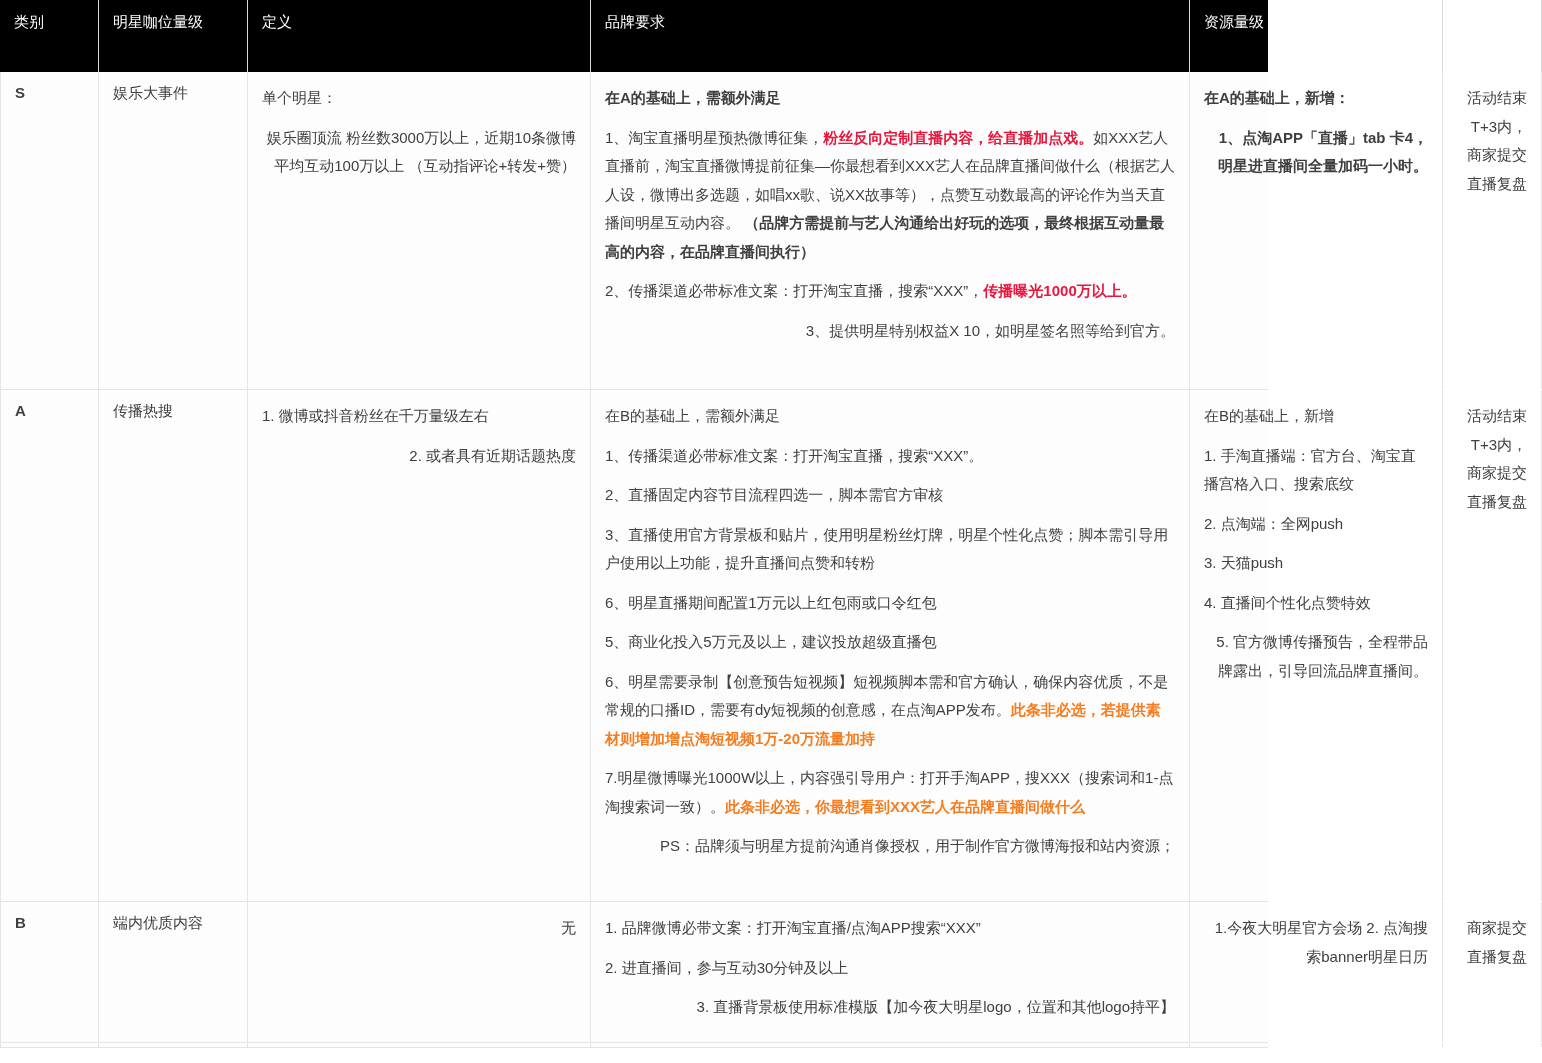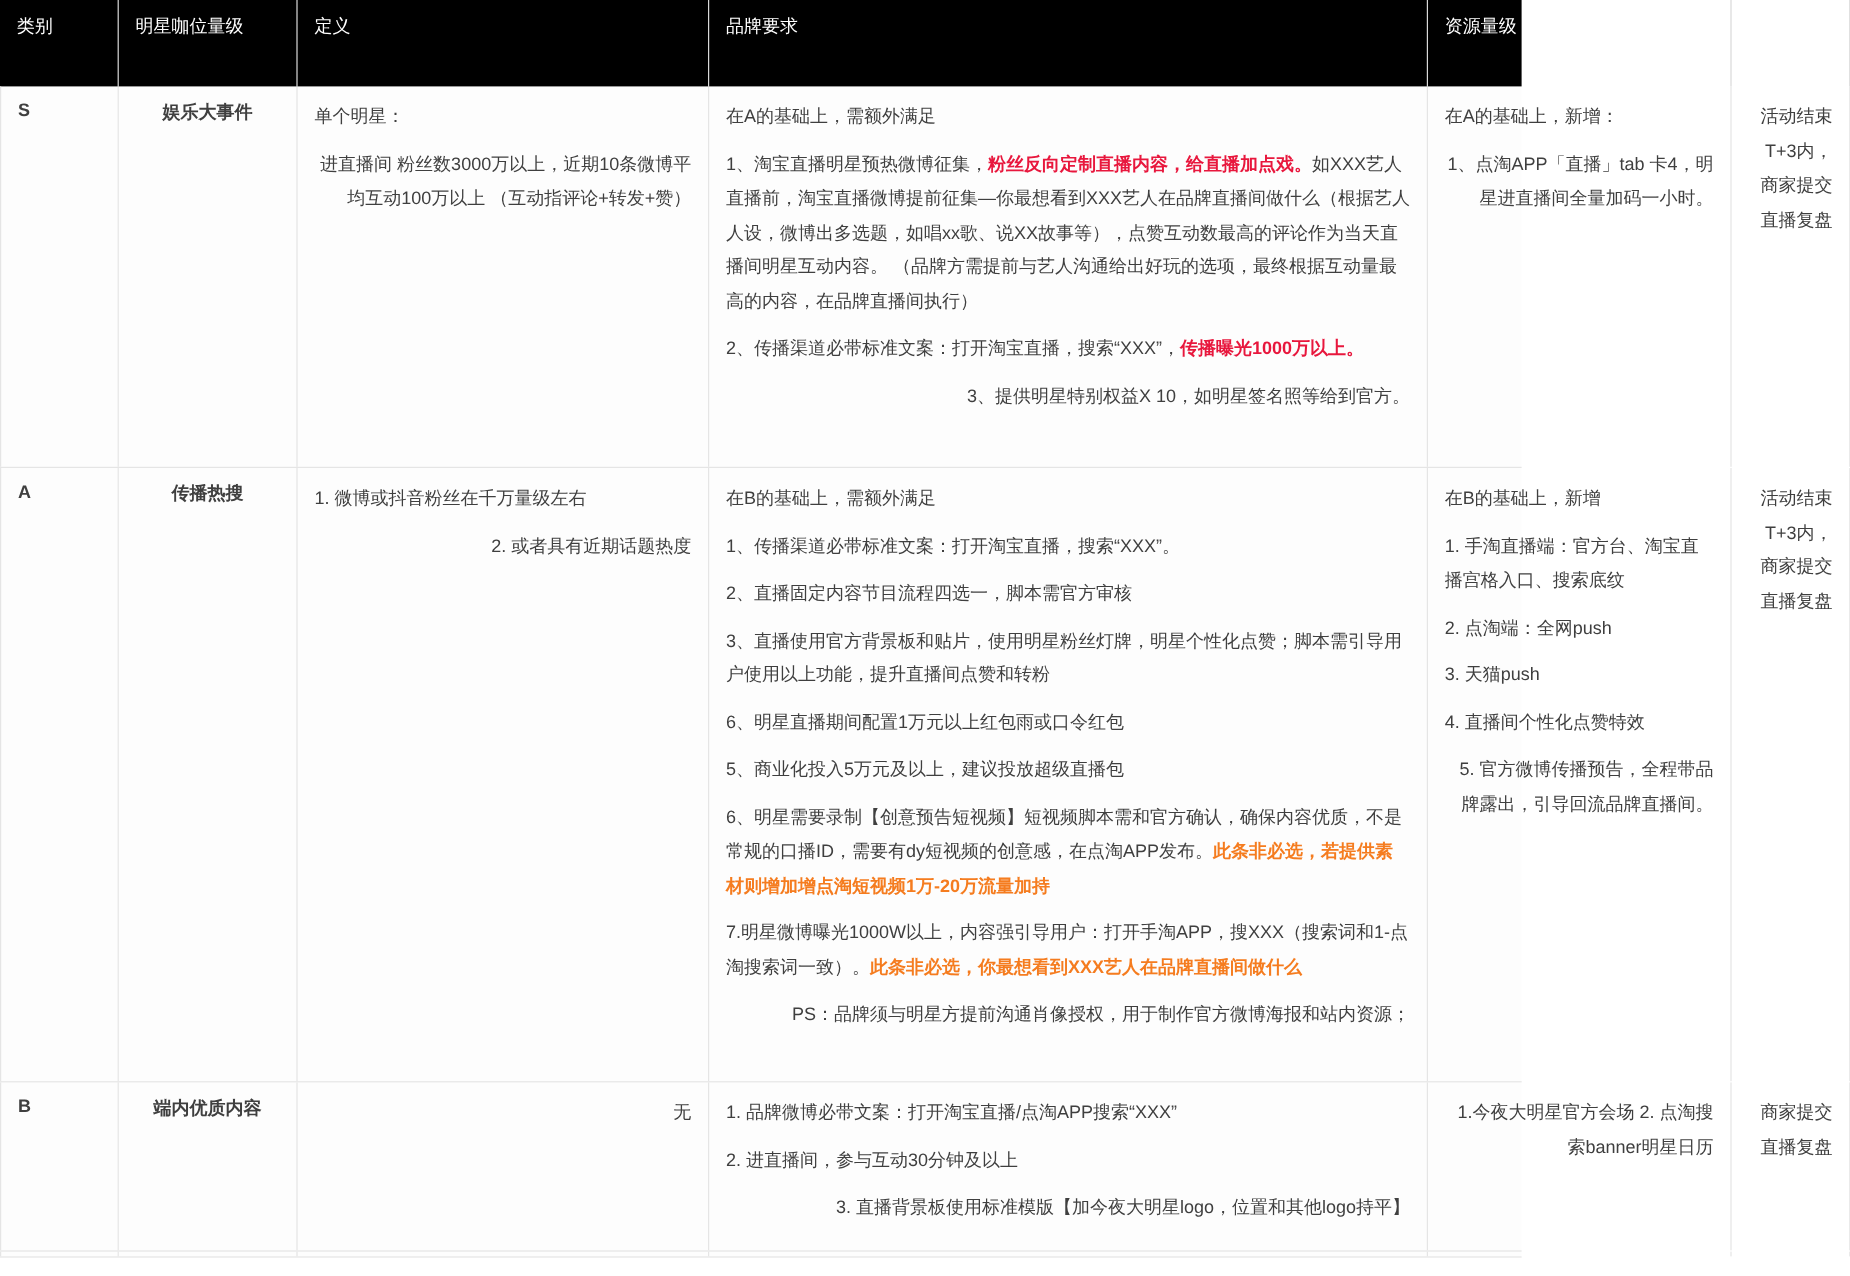--- a/index.html
+++ b/index.html
@@ -39,28 +39,28 @@
     font-weight:400;
     border-right:1px solid #d9d9d9;
   }
   .thead .cell:first-child{border-left:none;}
   .row-s{min-height:318px;}
   .row-a{min-height:512px;}
   .row-b{min-height:141px;}
   .row-empty{height:5px;}
   .row-empty .cell{padding:0;}
   .cat{font-weight:700;}
-  .def{font-weight:700;text-align:center;}
+  .def{font-weight:400;}
   .cell p{
     margin:0 0 11px 0;
     line-height:1.9;
     white-space:pre-wrap;
   }
   .cell p:last-child{margin-bottom:0;text-align:right;}
-  .bold{font-weight:400;margin-top:20px;}
+  .bold{font-weight:700;margin-top:20px;}
   .red{color:var(--red);font-weight:700;}
   .orange{color:var(--orange);font-weight:700;}
 </style>
 </head>
 <body>
 
 <div class="table">
 
   <div class="row thead">
     <div class="cell">类别</div>
@@ -69,21 +69,21 @@
     <div class="cell">品牌要求</div>
     <div class="cell">资源量级</div>
     <div class="cell">复盘</div>
   </div>
 
   <div class="row row-s">
     <div class="cell cat">S</div>
     <div class="cell def">娱乐大事件</div>
     <div class="cell">
         <p><span>单个明星：</span></p>
-        <p><span>进直播间 粉丝数3000万以上，近期10条微博平均互动100万以上 （互动指评论+转发+赞）</span></p>
+        <p><span>娱乐圈顶流 粉丝数3000万以上，近期10条微博平均互动100万以上 （互动指评论+转发+赞）</span></p>
       </div>
     <div class="cell">
         <p><span class="bold">在A的基础上，需额外满足</span></p>
         <p><span>1、淘宝直播明星预热微博征集，</span><span class="red">粉丝反向定制直播内容，给直播加点戏。</span><span>如XXX艺人直播前，淘宝直播微博提前征集—你最想看到XXX艺人在品牌直播间做什么（根据艺人人设，微博出多选题，如唱xx歌、说XX故事等），点赞互动数最高的评论作为当天直播间明星互动内容。 </span><span class="bold">（品牌方需提前与艺人沟通给出好玩的选项，最终根据互动量最高的内容，在品牌直播间执行）</span></p>
         <p><span>2、传播渠道必带标准文案：打开淘宝直播，搜索“XXX”，</span><span class="red">传播曝光1000万以上。</span></p>
         <p><span>3、提供明星特别权益X 10，如明星签名照等给到官方。</span></p>
       </div>
     <div class="cell">
         <p><span class="bold">在A的基础上，新增：</span></p>
         <p><span class="bold">1、点淘APP「直播」tab 卡4，明星进直播间全量加码一小时。</span></p>

